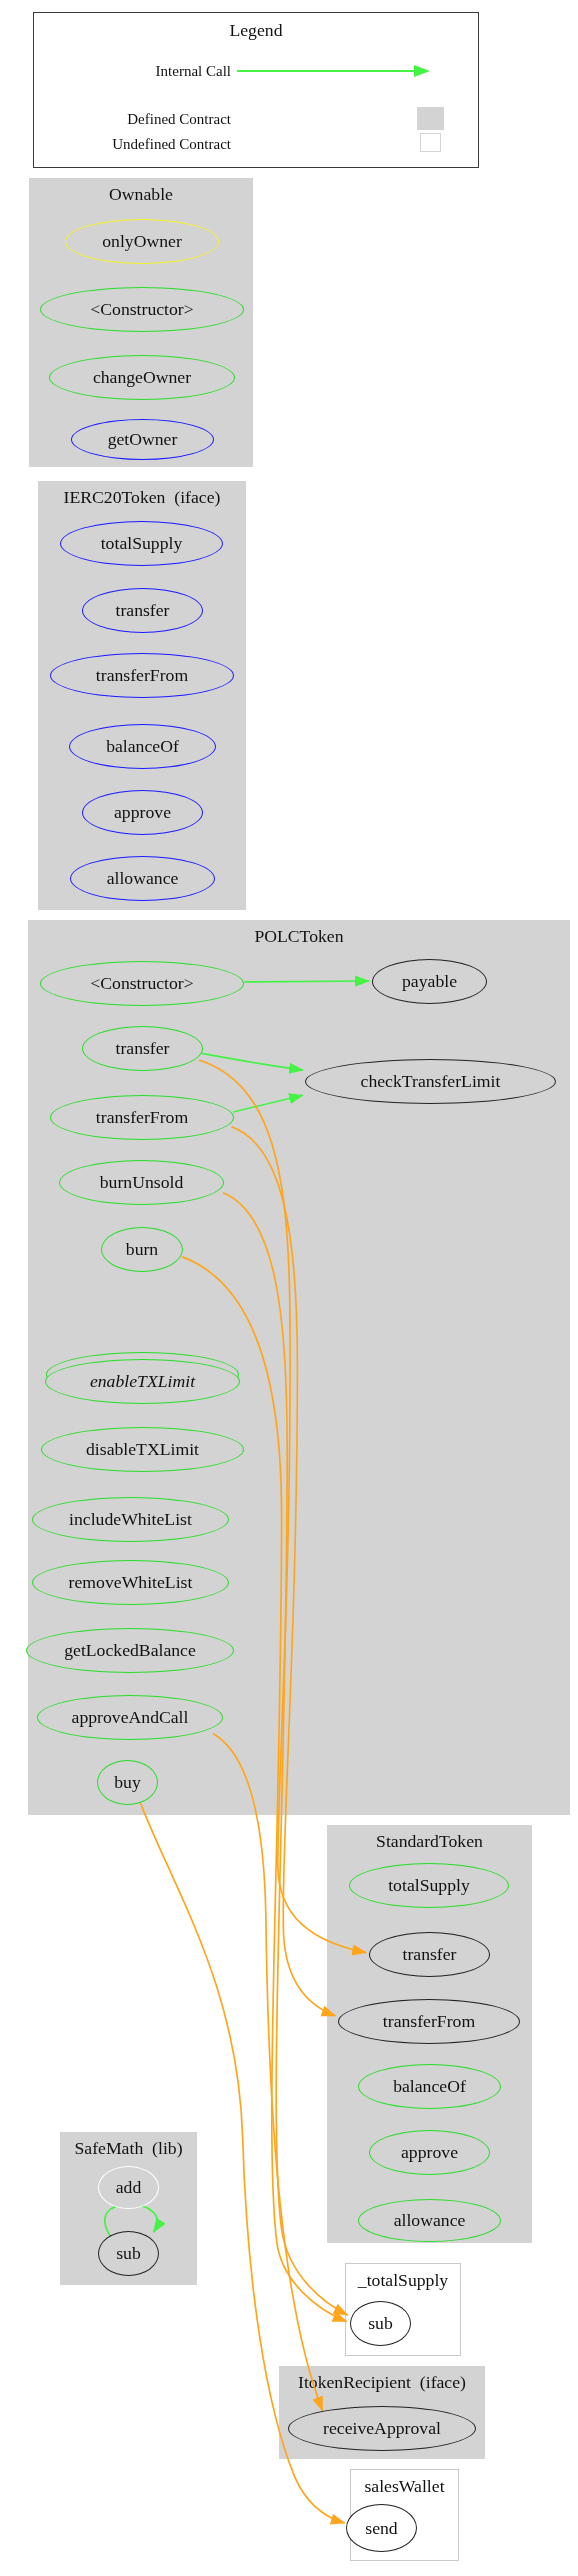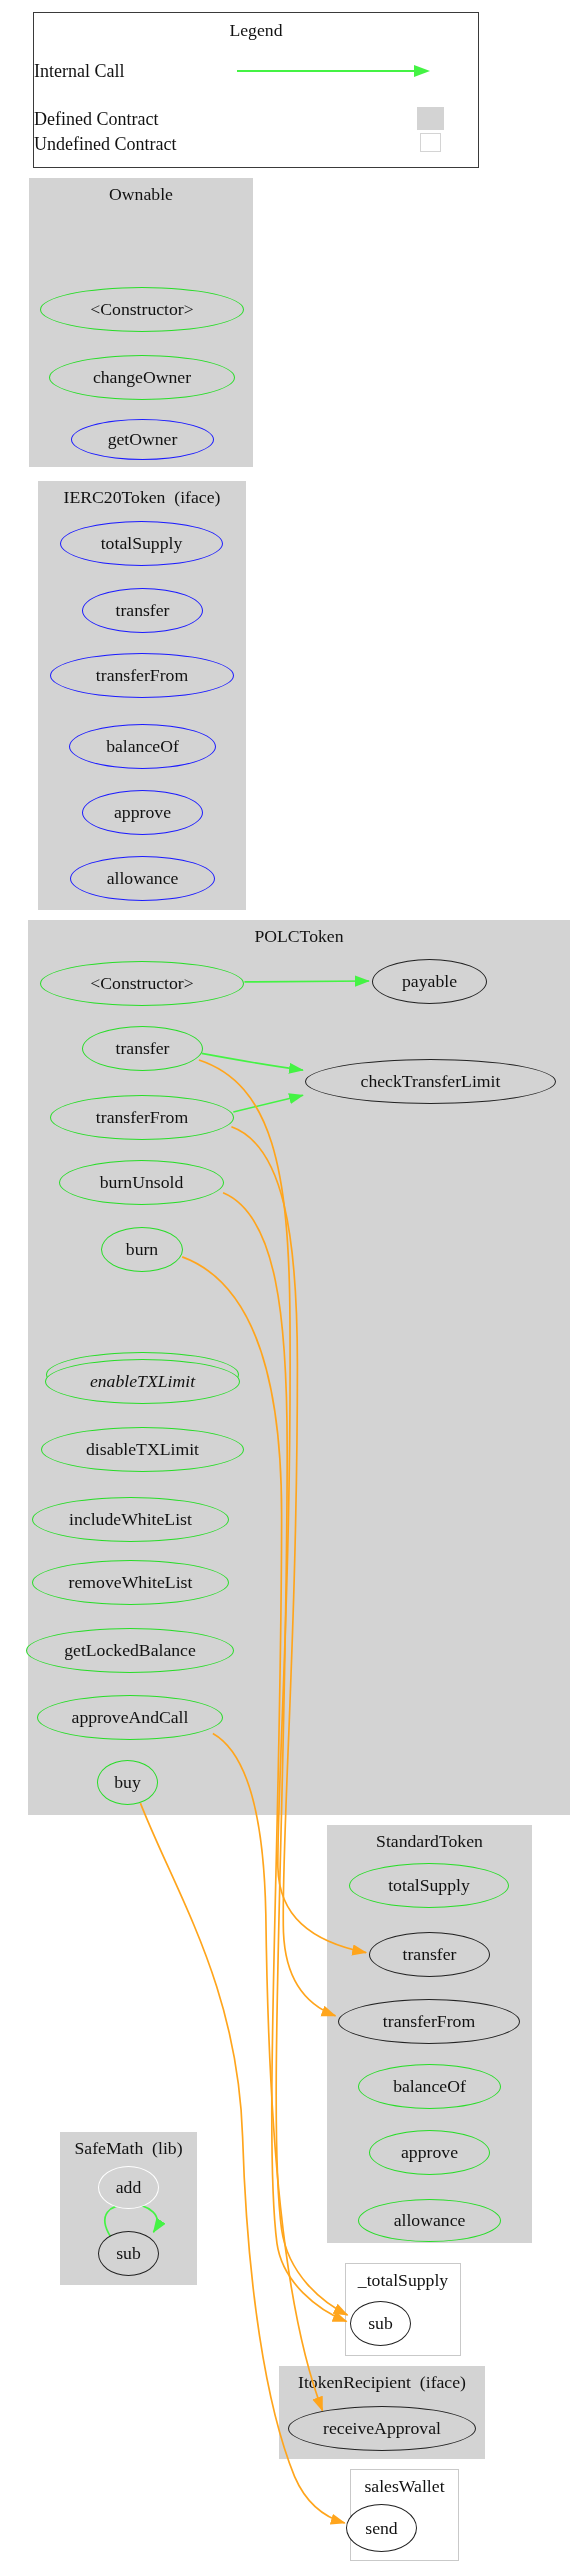--- a/index.html
+++ b/index.html
@@ -16,21 +16,21 @@
     position:absolute;left:33px;top:12px;width:446px;height:156px;
     border:1.9px solid #3a3a3a;background:#ffffff;box-sizing:border-box;
   }
   .legend-title{
     position:absolute;left:0;right:0;top:7.4px;
     text-align:center;font-size:17.7px;
   }
   .legend-row{position:absolute;left:0;right:0;height:24px;}
   .legend-label{
     position:absolute;left:0;top:0;width:197px;height:24px;
-    font-size:18px;line-height:24px;white-space:pre;
+    text-align:right;font-size:15px;line-height:24px;white-space:pre;
   }
   .legend-arrow{position:absolute;left:203px;top:0;width:193px;height:24px;}
   .legend-arrow .line{position:absolute;left:0;top:10.7px;width:178px;height:2.8px;}
   .legend-arrow .head{
     position:absolute;left:177px;top:5.6px;width:0;height:0;
     border-top:6.5px solid transparent;border-bottom:6.5px solid transparent;
     border-left:16px solid #000;
   }
   .legend-arrow.internal .line{background:var(--internal);}
   .legend-arrow.internal .head{border-left-color:var(--internal);}
@@ -126,20 +126,21 @@
       <path d="M119,2408 C104,2384 118,2373 139,2373 C161,2373 177,2385 165,2403" fill="none" stroke="#44f344" stroke-width="1.8" marker-end="url(#arrow-internal)"></path>
       <path d="M214,1141 C293,1167 311,1260 312,1420 C314,1700 298,1930 299,2010 C300,2062 334,2090 394,2102" fill="none" stroke="#ffa51c" stroke-width="1.8" marker-end="url(#arrow-external)"></path>
       <path d="M249,1213 C305,1233 320,1330 320,1470 C320,1760 302,1990 305,2080 C307,2130 329,2158 361,2170" fill="none" stroke="#ffa51c" stroke-width="1.8" marker-end="url(#arrow-external)"></path>
       <path d="M240,1284 C298,1308 309,1420 309,1560 C309,1920 287,2280 303,2400 C310,2448 346,2478 374,2492" fill="none" stroke="#ffa51c" stroke-width="1.8" marker-end="url(#arrow-external)"></path>
       <path d="M196,1353 C275,1382 303,1490 303,1630 C303,1960 283,2300 298,2415 C304,2457 342,2487 373,2499" fill="none" stroke="#ffa51c" stroke-width="1.8" marker-end="url(#arrow-external)"></path>
       <path d="M229,1866 C268,1888 284,1960 286,2060 C289,2300 305,2485 347,2595" fill="none" stroke="#ffa51c" stroke-width="1.8" marker-end="url(#arrow-external)"></path>
       <path d="M151,1941 C190,2040 256,2140 261,2300 C266,2460 286,2590 317,2666 C330,2696 350,2710 371,2716" fill="none" stroke="#ffa51c" stroke-width="1.8" marker-end="url(#arrow-external)"></path>
     </svg>
 
   <div class="layer" id="nodes-layer">
+      <div class="node defined" style="left: 65px; top: 219px; width: 154px; height: 45px; border-color: rgb(243, 243, 42);">onlyOwner</div>
       <div class="node defined" style="left: 40px; top: 287px; width: 204px; height: 45px; border-color: rgb(40, 221, 40);">&lt;Constructor&gt;</div>
       <div class="node defined" style="left: 49px; top: 355px; width: 186px; height: 45px; border-color: rgb(40, 221, 40);">changeOwner</div>
       <div class="node defined" style="left: 71px; top: 419px; width: 143px; height: 41px; border-color: rgb(27, 27, 255);">getOwner</div>
       <div class="node defined" style="left: 60px; top: 521px; width: 163px; height: 45px; border-color: rgb(27, 27, 255);">totalSupply</div>
       <div class="node defined" style="left: 82px; top: 588px; width: 121px; height: 45px; border-color: rgb(27, 27, 255);">transfer</div>
       <div class="node defined" style="left: 50px; top: 653px; width: 184px; height: 45px; border-color: rgb(27, 27, 255);">transferFrom</div>
       <div class="node defined" style="left: 69px; top: 724px; width: 147px; height: 45px; border-color: rgb(27, 27, 255);">balanceOf</div>
       <div class="node defined" style="left: 82px; top: 790px; width: 121px; height: 45px; border-color: rgb(27, 27, 255);">approve</div>
       <div class="node defined" style="left: 70px; top: 856px; width: 145px; height: 45px; border-color: rgb(27, 27, 255);">allowance</div>
       <div class="node defined" style="left: 40px; top: 961px; width: 204px; height: 45px; border-color: rgb(40, 221, 40);">&lt;Constructor&gt;</div>

